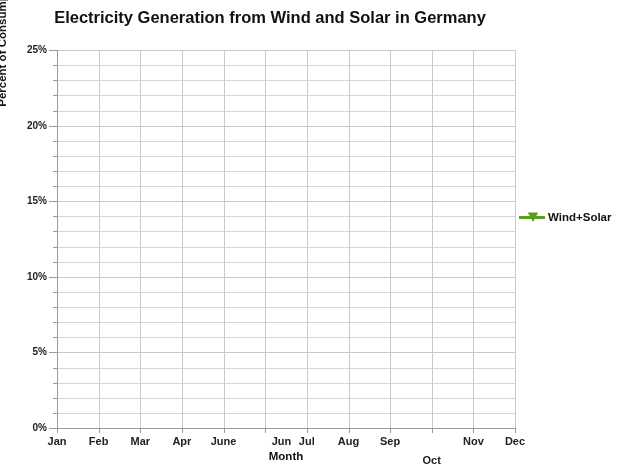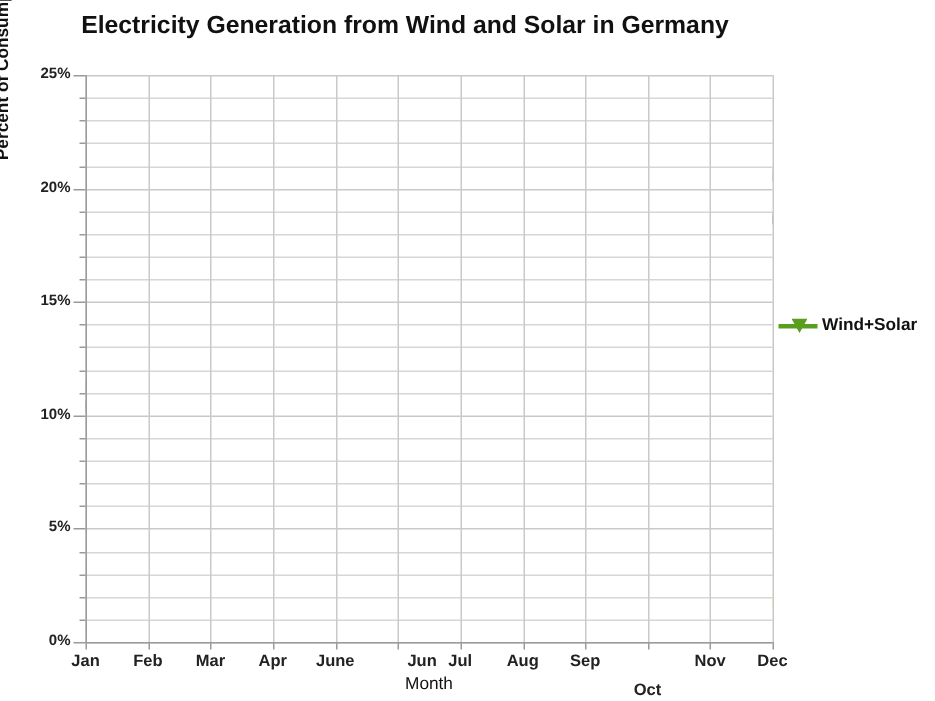--- a/index.html
+++ b/index.html
@@ -26,21 +26,21 @@
   .ytick{position:absolute;right:0;width:8px;height:1px;background:#9a9a9a;}
   .ylab{position:absolute;text-align:right;font-size:10px;font-weight:bold;color:#222;width:46px;}
   .xtick{position:absolute;top:0;width:1px;height:5px;background:#9a9a9a;}
   .xlab{position:absolute;font-size:11px;font-weight:bold;color:#222;text-align:center;width:52px;}
 
   #ylabel{
     position:absolute;left:-4px;top:140px;width:200px;
     transform:rotate(-90deg);transform-origin:left top;
     font-size:11.5px;font-weight:bold;color:#111;text-align:center;
   }
-  #xlabel{position:absolute;left:57px;top:450px;width:458px;text-align:center;font-size:11.5px;font-weight:normal;color:#111;}
+  #xlabel{position:absolute;left:57px;top:450px;width:458px;text-align:center;font-size:11.5px;font-weight:bold;color:#111;}
 
   #legend{position:absolute;left:519px;top:208px;width:104px;}
   .lg-row{display:flex;align-items:center;height:17px;}
   .lg-swatch{width:26px;height:17px;position:relative;flex:0 0 26px;}
   .lg-line{position:absolute;left:0;top:8px;width:26px;height:2.6px;}
   .lg-mk{position:absolute;left:9px;top:4px;}
   .lg-text{font-size:11.5px;font-weight:bold;color:#111;padding-left:3px;white-space:nowrap;}
 
   svg{display:block;}
 </style>

